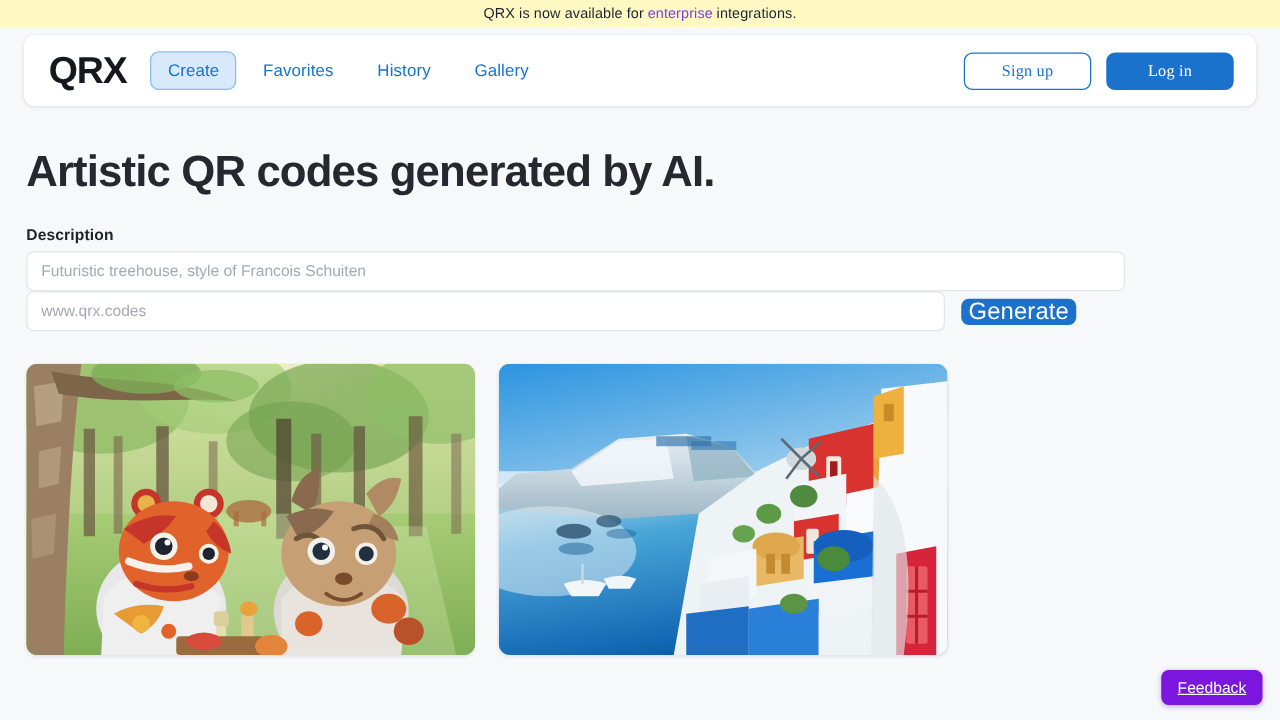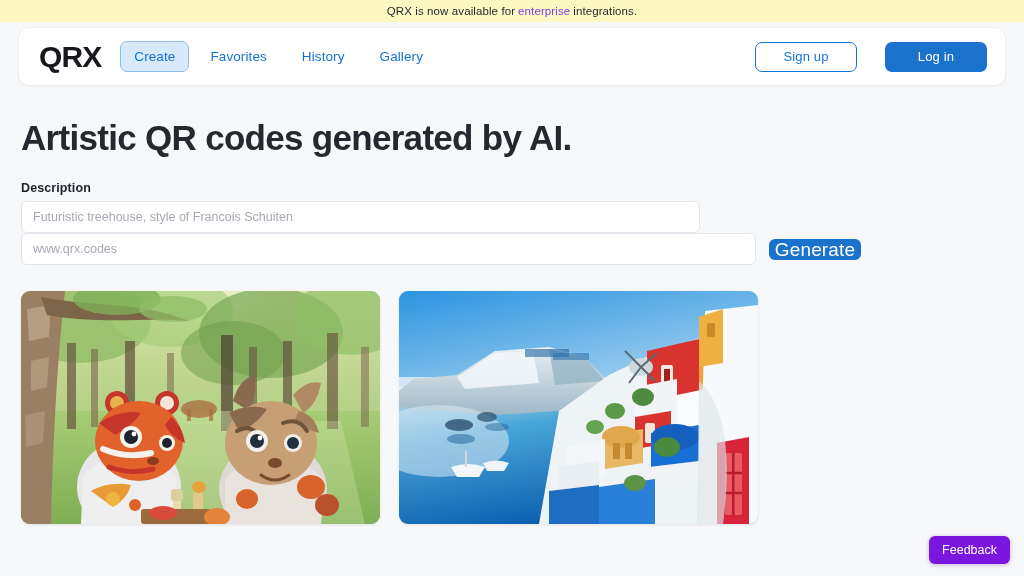--- a/index.html
+++ b/index.html
@@ -70,22 +70,21 @@
     display: flex;
     align-items: center;
     gap: 12px;
   }
   .btn {
     font-size: 13px;
     border-radius: 7px;
     cursor: pointer;
     white-space: nowrap;
     letter-spacing: .15px;
-    font-family: Liberation Sans, sans-serif;
-    margin-left: 16px;
+    font-family: Liberation Serif, serif;
   }
   .btn-outline {
     width: 102px; height: 30px;
     background: #fff;
     color: #1473d3;
     border: 1.3px solid #1473d3;
   }
   .btn-solid {
     width: 102px; height: 30px;
     background: #1a72cc;
@@ -118,21 +117,21 @@
     border: 1px solid #e2e5ea;
     border-radius: 6px;
     padding: 0 11px;
     font-size: 12.5px;
     color: #1d2129;
     font-family: inherit;
     outline: none;
     display: block;
   }
   .input::placeholder { color: #a4a9b2; }
-  .input-description { width: 679px; margin-left: 2px; }
+  .input-description { width: 879px; margin-left: 2px; }
 
   .url-row { display: flex; align-items: center; gap: 13px; margin-left: 2px; }
   .input-url { width: 735px; }
   .btn-generate {
     width: 92px; height: 21px;
     background: #1a72cc;
     color: #fff;
     border: none;
     border-radius: 6px;
     font-size: 19px;
@@ -166,20 +165,21 @@
     bottom: 12px;
     background: #7a16dd;
     color: #fff;
     font-size: 12.5px;
     padding: 7px 13px;
     border: none;
     border-radius: 6px;
     cursor: pointer;
     font-family: inherit;
     box-shadow: 0 1px 4px rgba(80,20,150,.3);
+    text-decoration: underline;
   }
 </style>
 </head>
 <body>
 
 <div class="banner">
   <span>QRX is now available for</span>
   <a class="enterprise-link" href="#">enterprise</a>
   <span>integrations.</span>
 </div>

